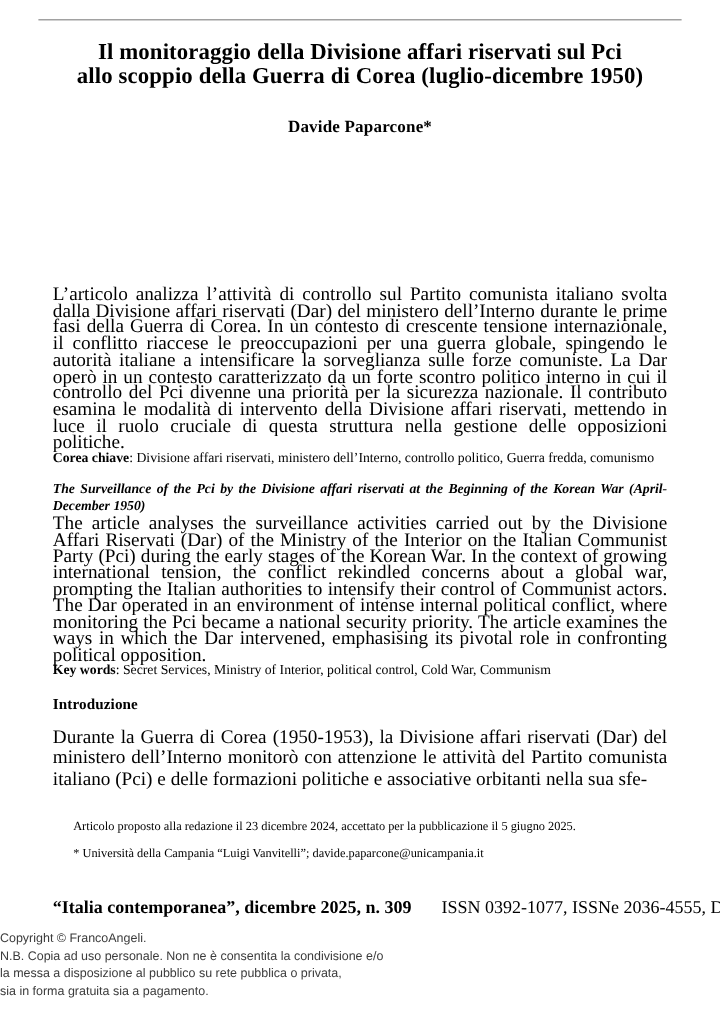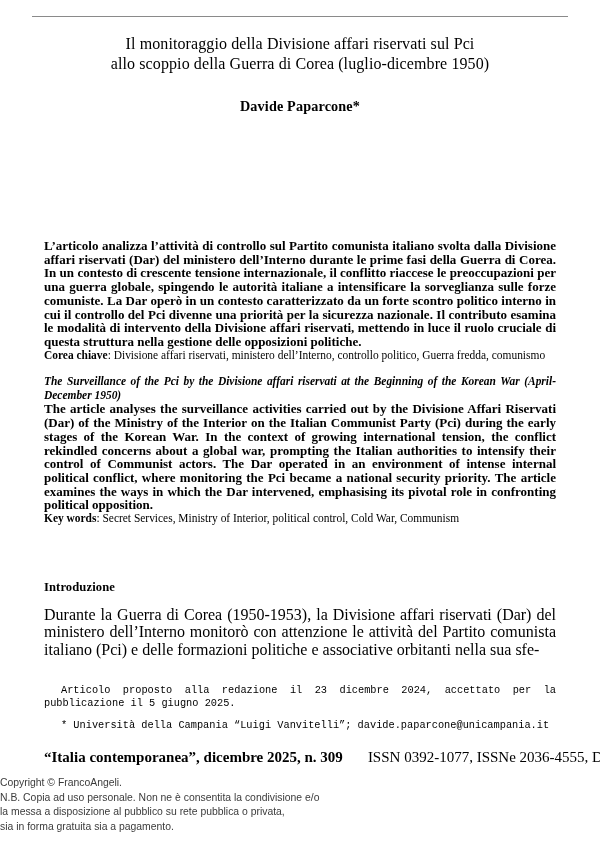--- a/index.html
+++ b/index.html
@@ -35,22 +35,22 @@
 
   
   .title-block {
     position: absolute;
     left: 46px;
     top: 34px;
     width: 508px;
     text-align: center;
   }
   .article-title {
-    font-size: 16px;
-    font-weight: normal;
+    font-size: 19px;
+    font-weight: bold;
     line-height: 19.5px;
     letter-spacing: 0.1px;
     margin: 0;
   }
   .author {
     margin: 0;
     padding-top: 25px;
     font-size: 14.2px;
     font-weight: bold;
     letter-spacing: 0.15px;
@@ -58,26 +58,25 @@
 
   
   .abstract-zone {
     position: absolute;
     left: 44px;
     top: 239px;
     width: 512px;
   }
   .abs-p {
     margin: 0;
-    font-size: 13px;
+    font-size: 16px;
     line-height: 13.72px;
     text-align: justify;
     text-justify: inter-word;
     hyphens: manual;
-    font-weight: bold;
   }
   .kw {
     margin: 0;
     font-size: 11.45px;
     line-height: 13.72px;
     text-align: justify;
   }
   .kw b, .abs-p b { font-weight: bold; }
 
   .en-title {
@@ -119,21 +118,21 @@
     left: 44px;
     top: 684px;
     width: 512px;
   }
   .fn {
     margin: 0;
     font-size: 10.3px;
     line-height: 12.9px;
     text-align: justify;
   }
-  .fn.indent { text-indent: 17px; font-family: Liberation Mono, monospace; }
+  .fn.indent { text-indent: 17px; }
   .fn-gap { height: 9px; }
 
   
   .journal-line {
     position: absolute;
     left: 44px;
     top: 752px;
     width: 512px;
     font-size: 15px;
     line-height: 11px;

